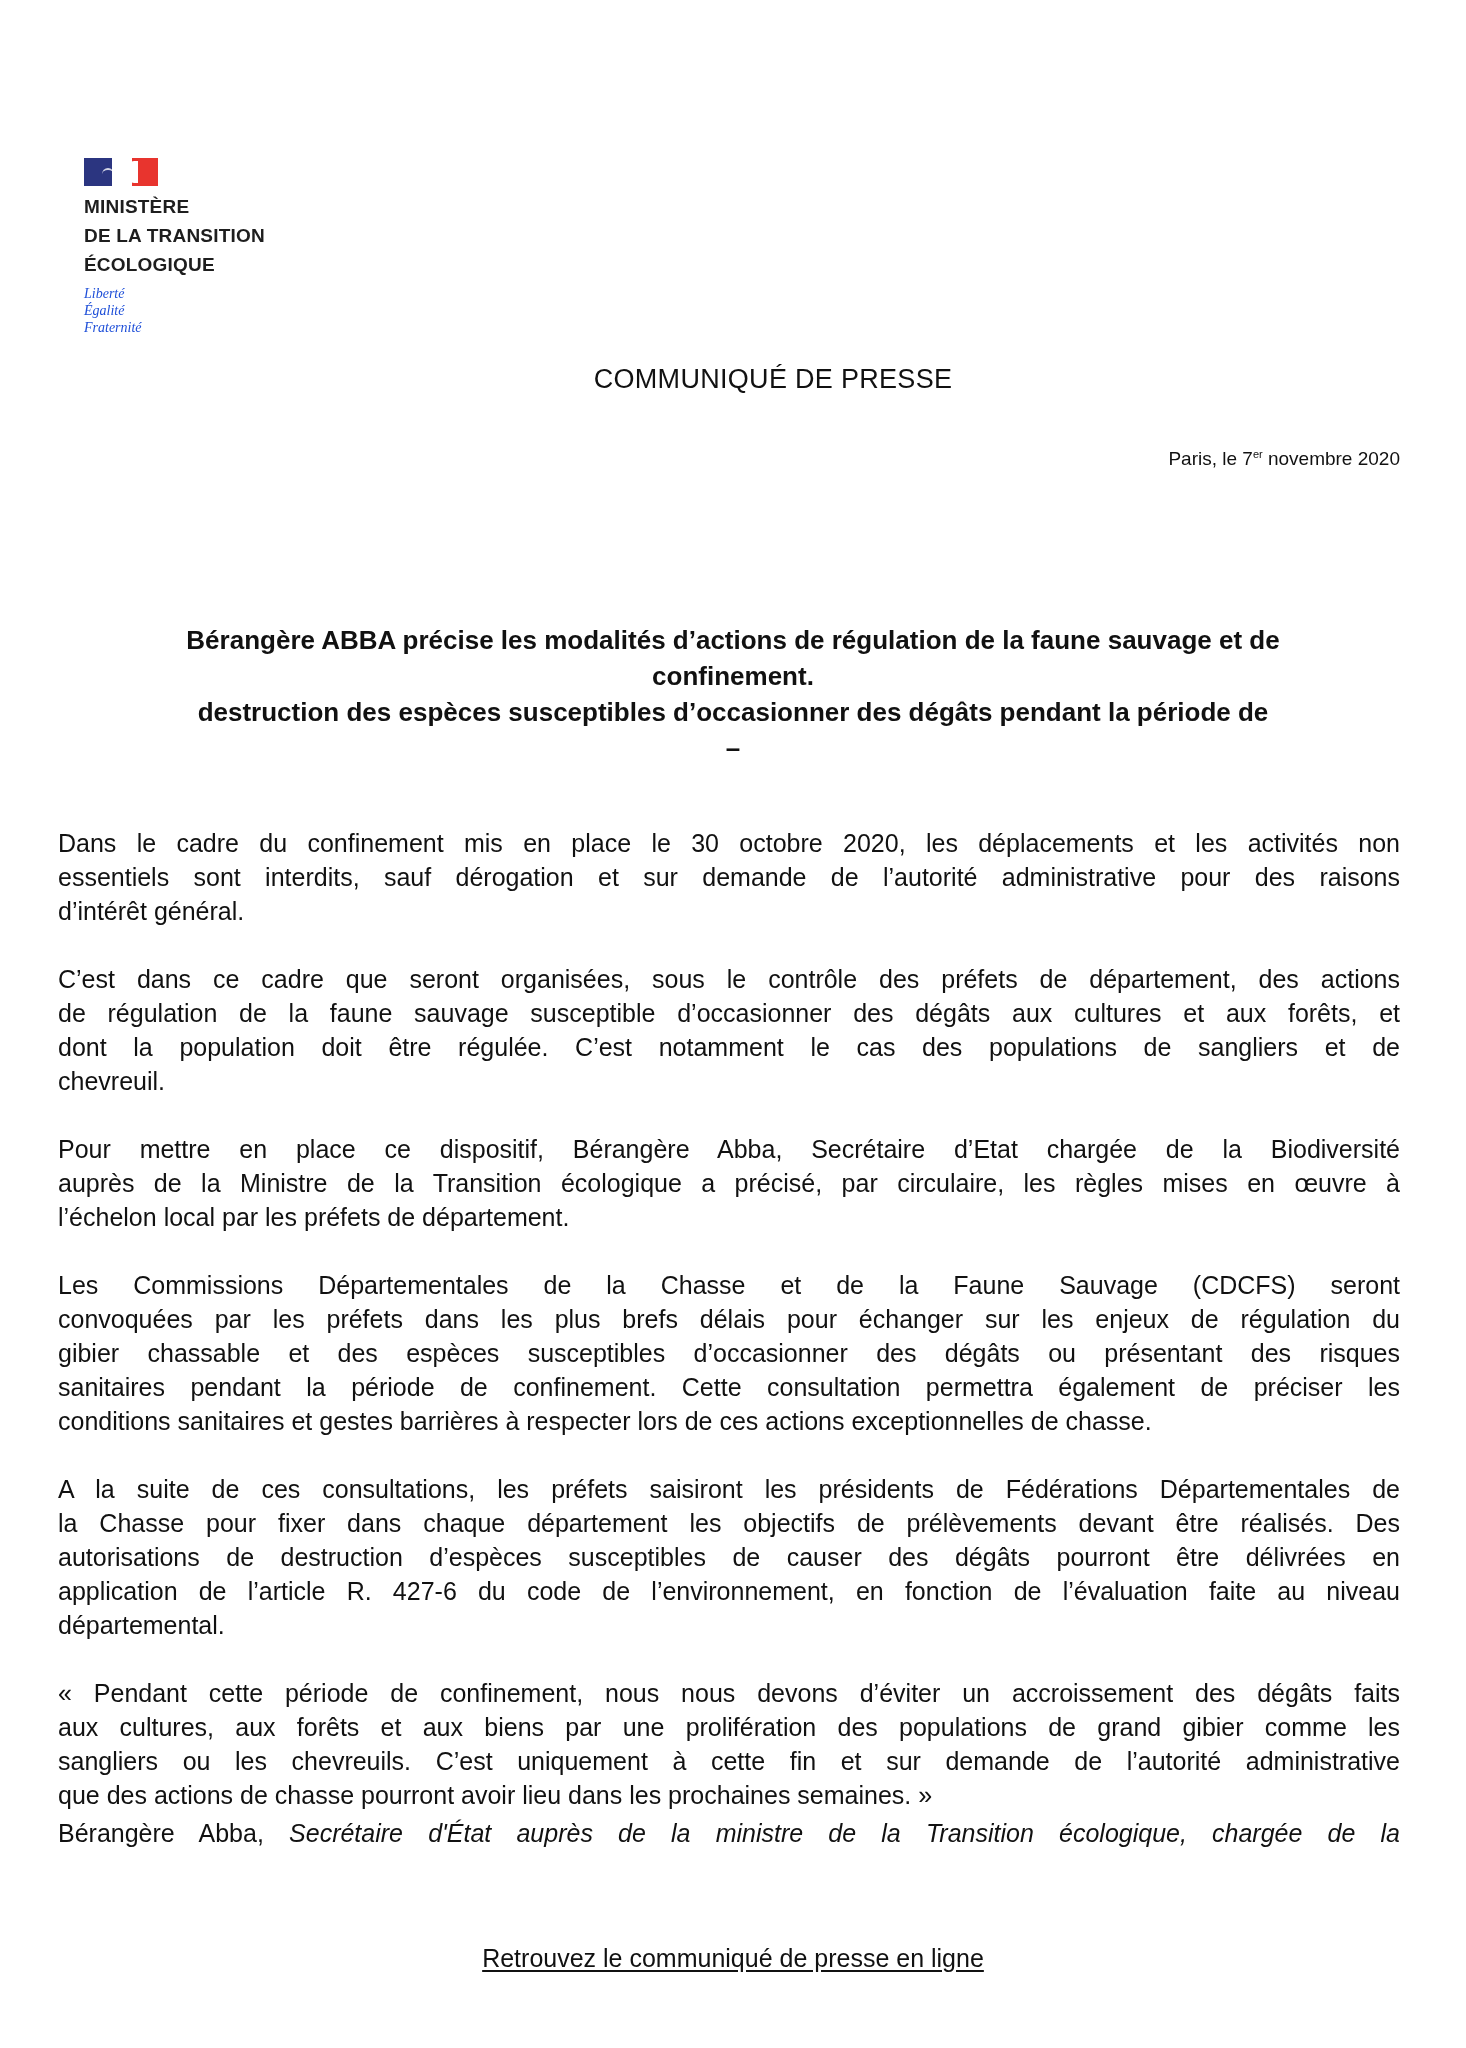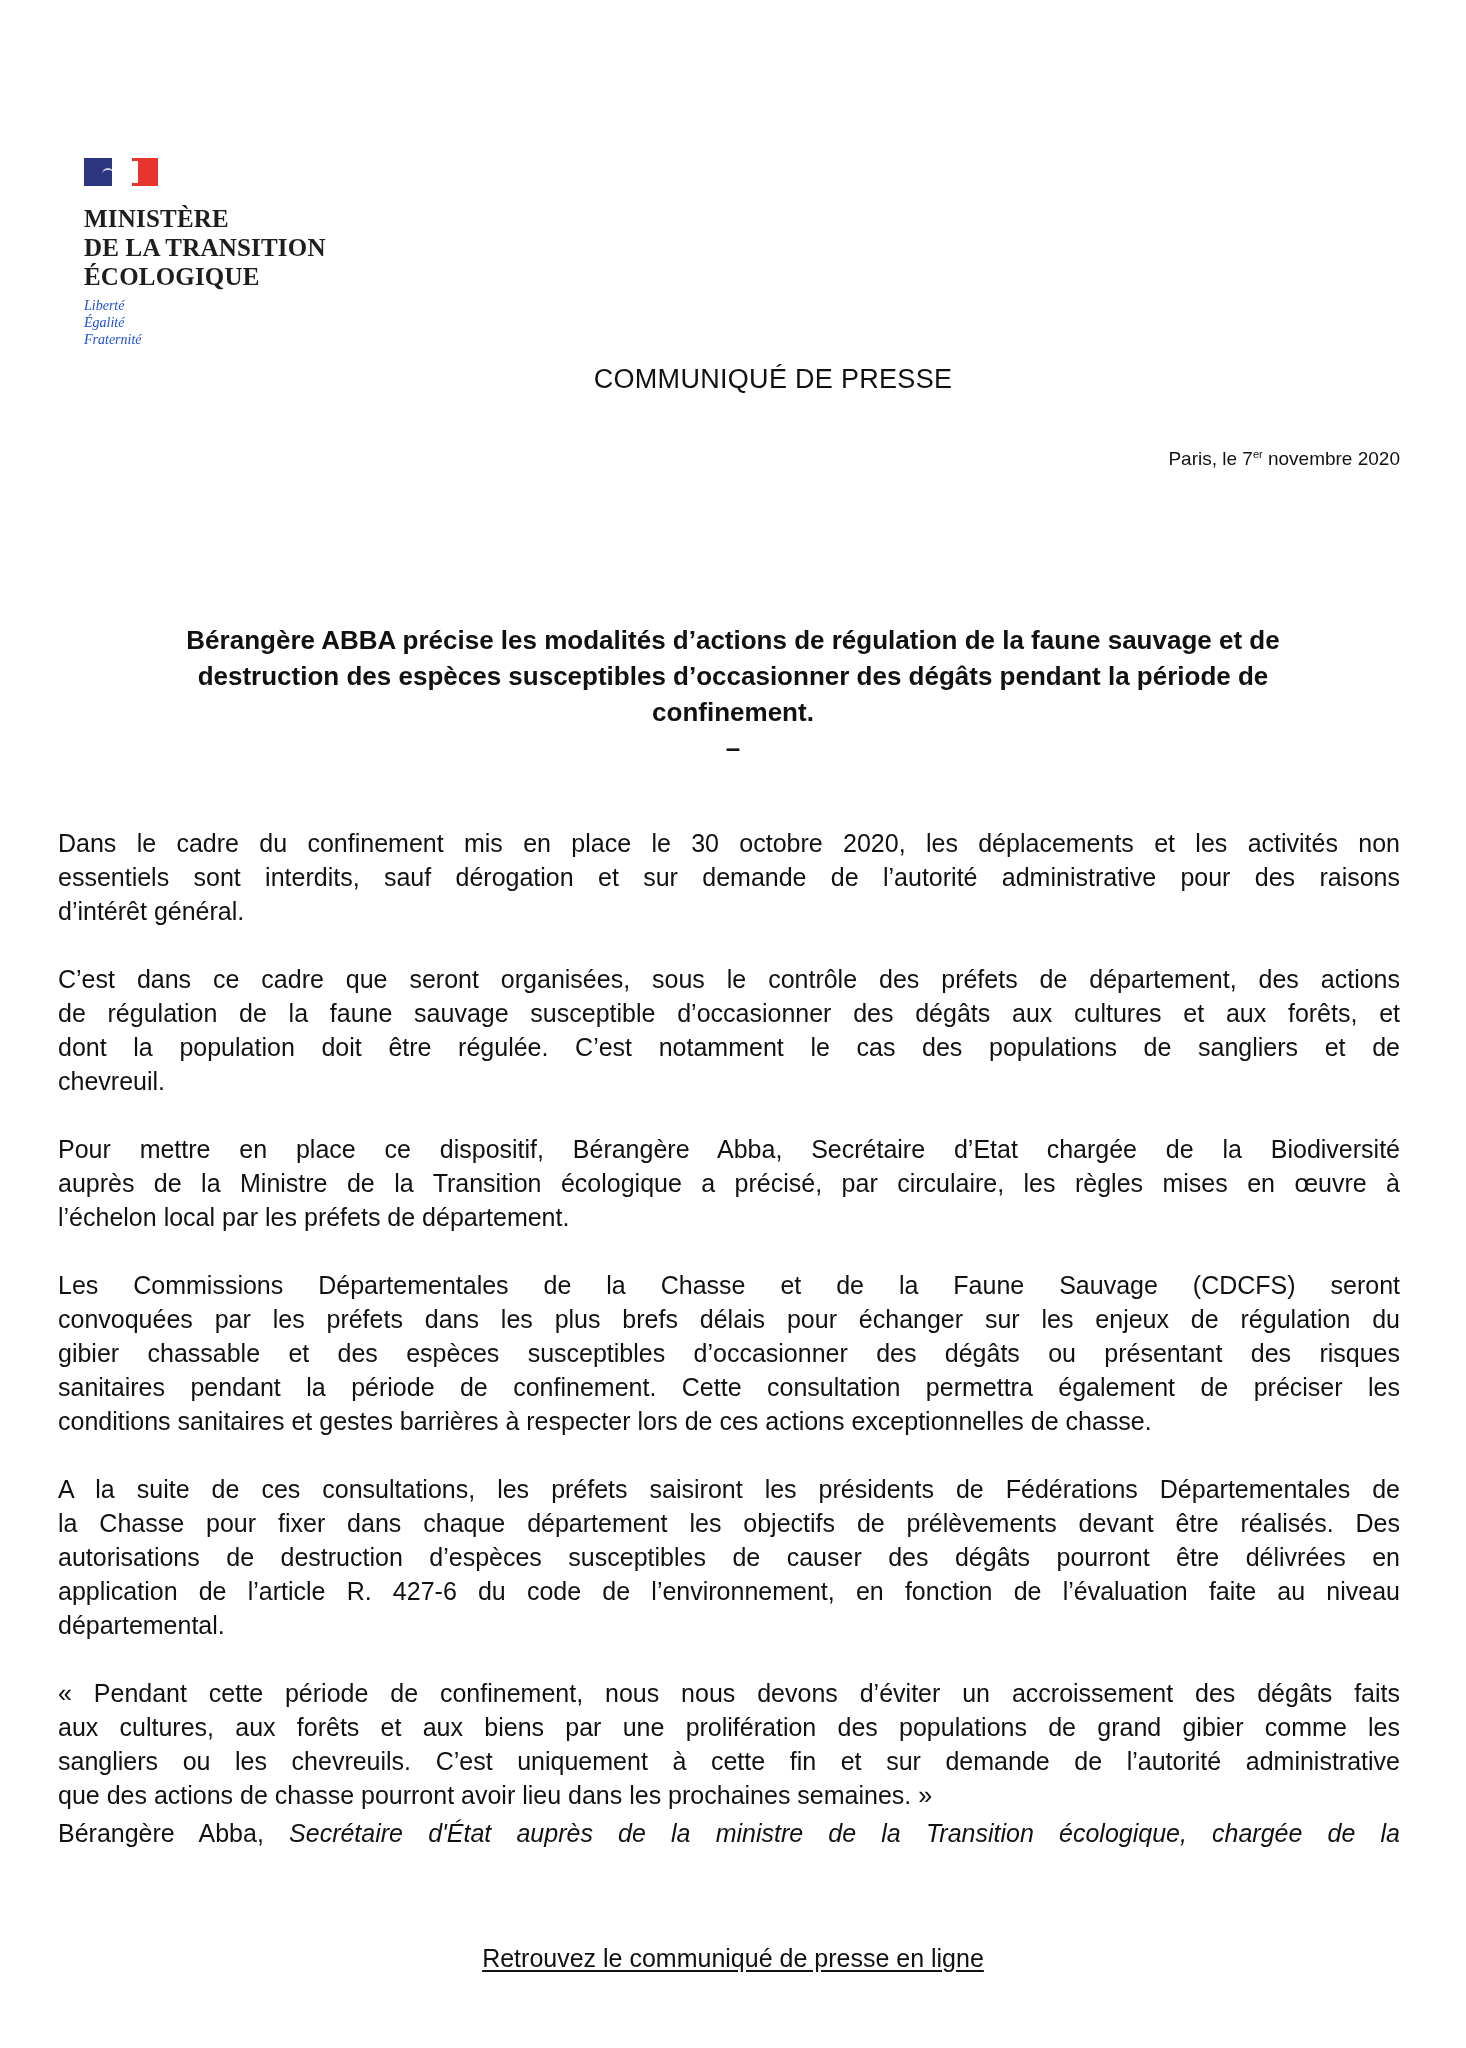--- a/index.html
+++ b/index.html
@@ -5,21 +5,21 @@
   html, body { margin:0; padding:0; background:#ffffff; }
   body { width:1466px; height:2048px; position:relative; overflow:hidden; color:#111111;
          font-family:"Liberation Sans", sans-serif; }
   .logo { position:absolute; left:84px; top:158px; width:300px; }
   .flag { position:relative; width:74px; height:28px; }
   .flag .blue { position:absolute; left:0; top:0; width:34px; height:28px; background:#2b3580; }
   .flag .white { position:absolute; left:28px; top:0; width:22px; height:28px; background:#ffffff; border-radius:0 10px 10px 0; }
   .flag .red { position:absolute; left:48px; top:0; width:26px; height:28px; background:#e8342e; }
   .flag .profile { position:absolute; left:44px; top:3px; width:10px; height:22px; background:#ffffff; border-radius:6px 0 0 6px; }
   .flag .hair { position:absolute; left:18px; top:10px; width:12px; height:8px; border-top:2px solid #ffffff; border-radius:6px 6px 0 0; opacity:.8; }
-  .logo-name { margin-top:18px; font-family:Liberation Serif, serif; font-weight:bold; font-size:25px; line-height:29px; color:#1e1e1e; letter-spacing:0.2px; }
+  .logo-name { margin-top:6px; font-family:Liberation Sans, sans-serif; font-weight:bold; font-size:19px; line-height:29px; color:#1e1e1e; letter-spacing:0.2px; }
   .motto { margin-top:6px; font-family:"Liberation Serif", serif; font-style:italic; font-size:14px; line-height:17px; color:#1d4ed8; }
   .doc-type { position:absolute; left:0; width:1466px; top:364px; text-align:center; font-size:27px; letter-spacing:0.3px;padding-left:40px; }
   .dateline { position:absolute; right:66px; top:448px; font-size:19px; }
   .dateline sup { font-size:11px; vertical-align:super; line-height:0; }
   .title { position:absolute; left:100px; width:1266px; top:622px; text-align:center; font-weight:bold; font-size:26px; line-height:36px; }
   .title .dash { display:block; }
   .body { position:absolute; left:58px; width:1342px; top:826px; font-size:25px; line-height:34px; }
   .para { margin:0 0 34px 0; }
   .line { display:block; white-space:nowrap; text-align:justify; text-align-last:justify; }
   .line.last { text-align:left; text-align-last:left; }
@@ -51,22 +51,22 @@
     <div>Fraternité</div>
   </div>
 </div>
 
 <div class="doc-type">COMMUNIQUÉ DE PRESSE</div>
 
 <div class="dateline"><span>Paris, le 7</span><sup>er</sup><span> novembre 2020</span></div>
 
 <div class="title">
   <span class="dash">Bérangère ABBA précise les modalités d’actions de régulation de la faune sauvage et de</span>
+  <span class="dash">confinement.</span>
   <span class="dash">destruction des espèces susceptibles d’occasionner des dégâts pendant la période de</span>
-  <span class="dash">confinement.</span>
   <span class="dash">–</span>
 </div>
 
 <div class="body">
   <p class="para">
     <span class="line" style="white-space: normal;">Dans le cadre du confinement mis en place le 30 octobre 2020, les déplacements et les activités non</span>
     <span class="line" style="white-space: normal;">essentiels sont interdits, sauf dérogation et sur demande de l’autorité administrative pour des raisons</span>
     <span class="line last">d’intérêt général.</span>
   </p>
   <p class="para">

